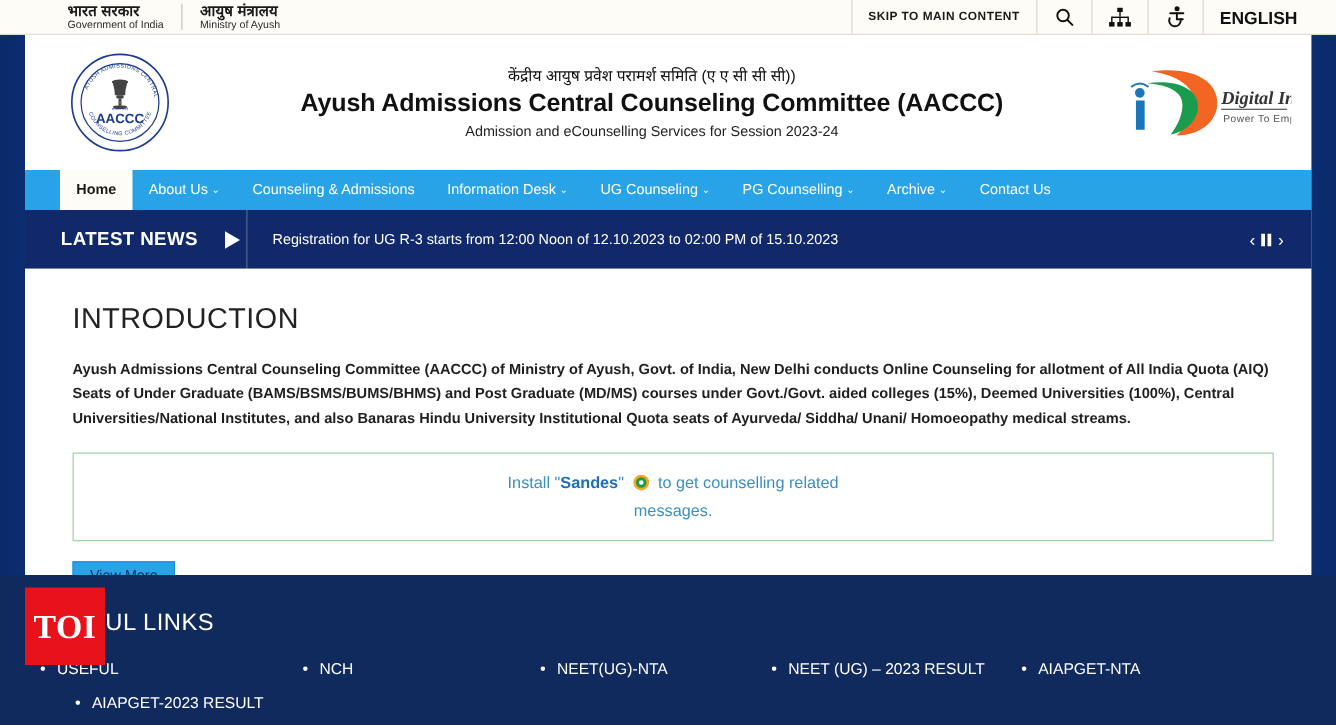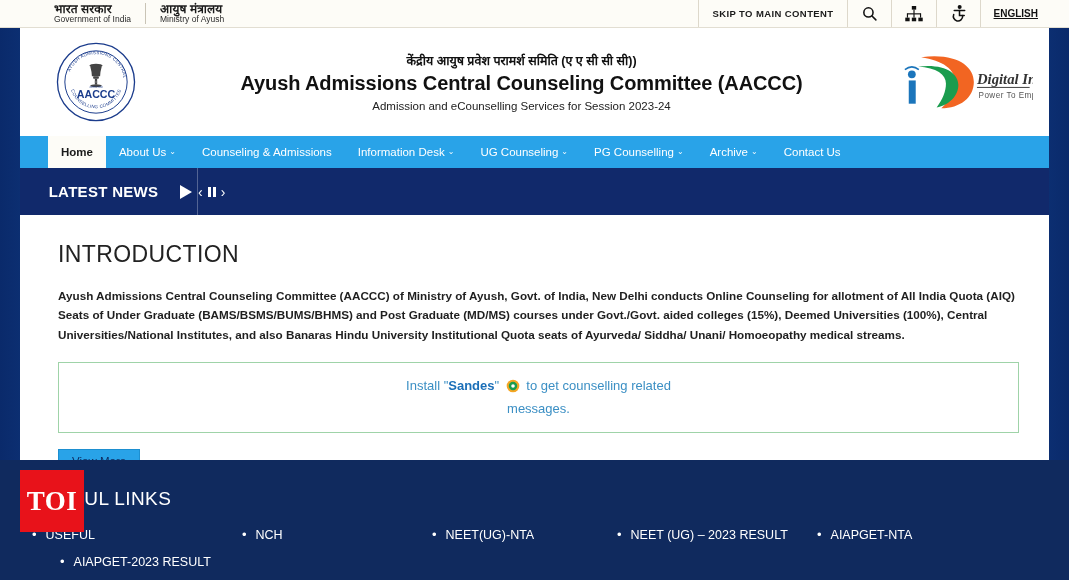--- a/index.html
+++ b/index.html
@@ -26,38 +26,38 @@
   .gov-block { padding: 0 14px; line-height: 1.05; }
   .gov-block + .gov-block { border-left: 1px solid #c9c4b6; }
   .gov-hi { font-size: 12px; color: #1a1a1a; font-weight: 700; letter-spacing:.1px; }
   .gov-en { font-size: 8.5px; color: #2b2b2b; }
   .gov-right { margin-left: auto; display: flex; align-items: stretch; }
   .gov-right > * {
     display: flex; align-items: center; justify-content:center;
     padding: 0 13px; border-left: 1px solid #ddd8cb;
   }
   .skip-link { font-size: 9.5px; letter-spacing: .4px; color: #1a1a1a; font-weight: 600; white-space: nowrap; cursor: pointer; }
-  .lang-link { font-size: 10px; color:#111; text-decoration: underline; font-weight:600; cursor:pointer; margin-right: 18px;}
+  .lang-link { font-size: 14px; color:#111; font-weight:600; cursor:pointer; margin-right: 18px;}
   .ico { cursor: pointer; }
   .ico svg { display:block; }
 
   
   .container {
     position: absolute; top: 28px; left: 20px; width: 1029px;
     background: #ffffff;
   }
 
   
   .masthead {
     height: 108px; display: flex; align-items: center;
     padding: 0 16px 0 10px; background:#fff;
   }
   .logo-aacc { width: 132px; display:flex; justify-content:center; }
   .title-wrap { flex: 1; text-align: center; padding: 0 6px; }
-  .title-hi { font-size: 12.5px; color: #111; margin-bottom: 3px; font-weight: bold; }
+  .title-hi { font-size: 12.5px; color: #111; margin-bottom: 3px; }
   .title-en {
     font-size: 20px; font-weight: 700; color: #111; line-height: 1.16;
     letter-spacing: -.1px;
   }
   .title-sub { font-size: 11.5px; color: #222; margin-top: 5px; }
   .logo-di { width: 152px; display:flex; justify-content:flex-end; align-items:center; }
 
   
   .nav {
     height: 32px; background: #29a3e8; display: flex; align-items: stretch;
@@ -271,20 +271,21 @@
     </div>
 
     <div class="news">
       <div class="news-label">LATEST NEWS</div>
       <div class="news-arrow">
         <svg width="12" height="16" viewBox="0 0 12 16">
             <polygon points="0,1 12,8 0,15" fill="#fff"></polygon>
           </svg>
       </div>
       <div class="news-divider"></div>
+      <div class="news-text">Registration for UG R-3 starts from 12:00 Noon of 12.10.2023 to 02:00 PM of 15.10.2023</div>
       <div class="news-ctrl">
         <span>‹</span>
         <span class="pause">
             <i></i>
             <i></i>
           </span>
         <span>›</span>
       </div>
     </div>
 

